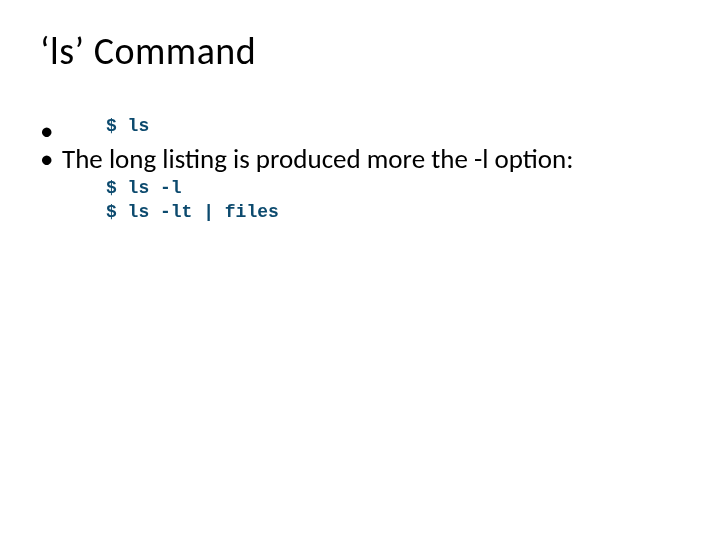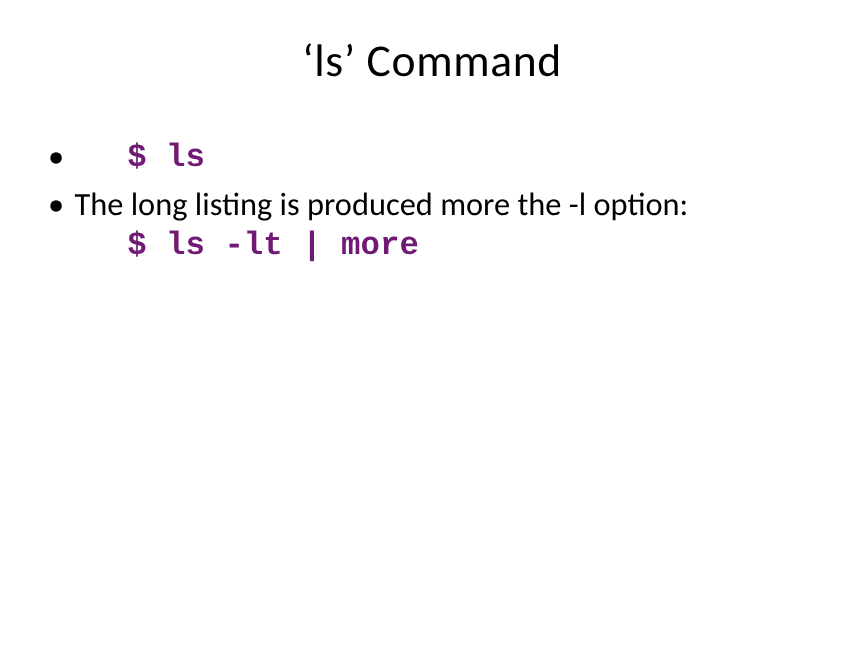--- a/index.html
+++ b/index.html
@@ -12,21 +12,21 @@
     color: #000000;
   }
   .slide {
     box-sizing: border-box;
     width: 720px;
     height: 540px;
     padding: 24px 40px 24px 40px;
     position: relative;
   }
   .title {
-    text-align: center;
+    text-align: left;
     font-size: 38px;
     font-weight: 400;
     margin: 4px 0 40px 0;
     letter-spacing: 0.5px;
   }
   ul.bullets {
     list-style: none;
     margin: 0;
     padding: 0 0 0 22px;
   }
@@ -38,38 +38,39 @@
   }
   ul.bullets > li::before {
     content: "•";
     position: absolute;
     left: -22px;
     top: 0;
     font-size: 27px;
   }
   .code-line {
     font-family: "Courier New", Courier, monospace;
-    color: #701a75;
+    color: #0c4a6e;
     font-weight: bold;
-    font-size: 27px;
+    font-size: 18px;
     margin-left: 44px;
     line-height: 1.35;
   }
 </style>
 </head>
 <body>
 
 <div class="slide">
   <h1 class="title">‘ls’ Command</h1>
 
   <ul class="bullets">
 
     <li>
       <div class="code-line">$ ls</div>
     </li>
 
     <li>
       <span>The long listing is produced more the -l option:</span>
-      <div class="code-line">$ ls -lt | more</div>
+      <div class="code-line">$ ls -l</div>
+      <div class="code-line">$ ls -lt | files</div>
     </li>
 
   </ul>
 </div>
 
 </body></html>

